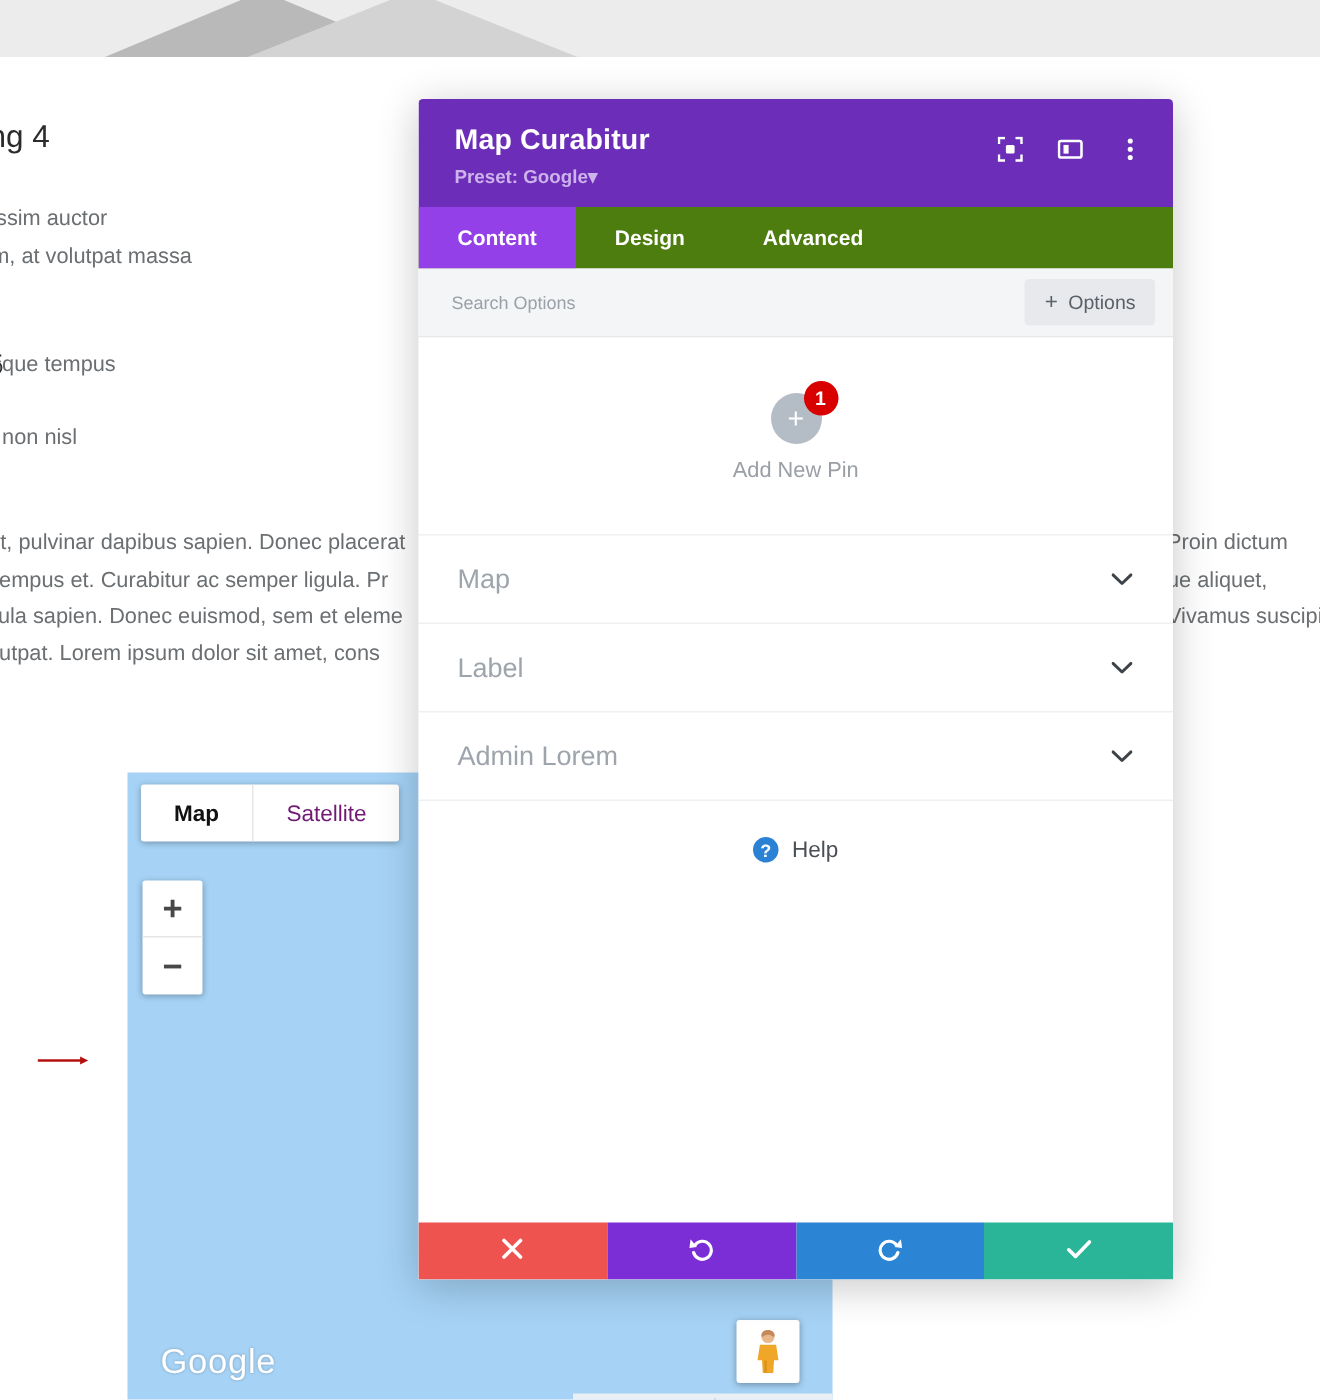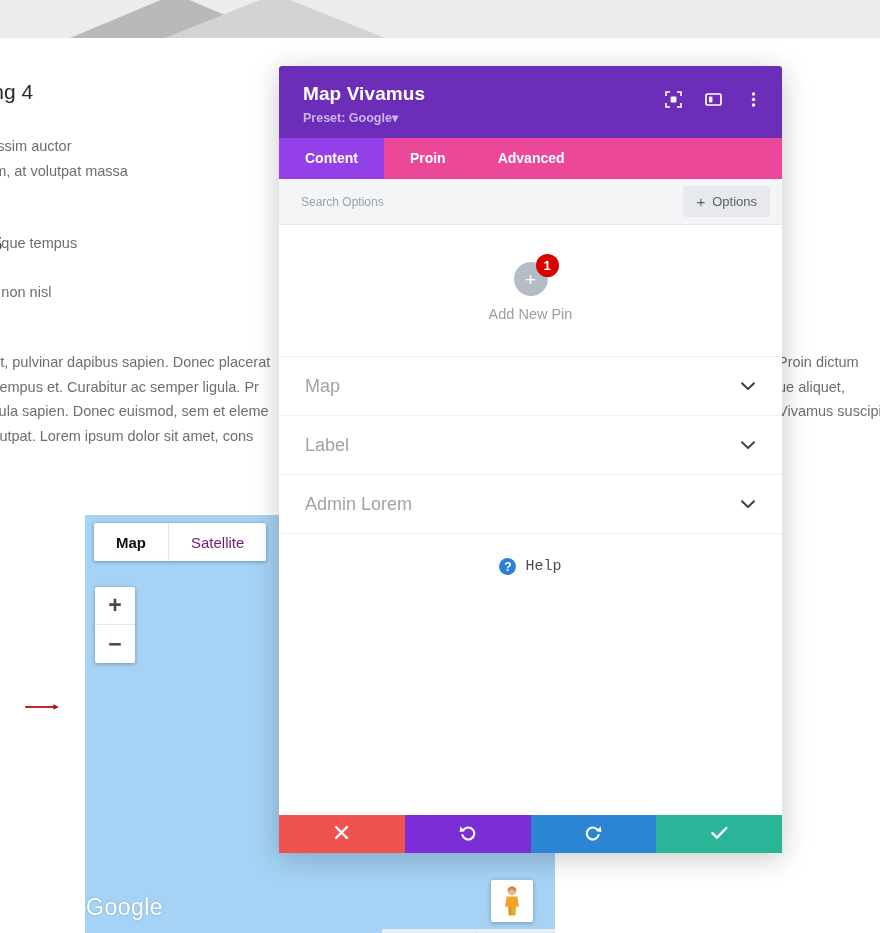--- a/index.html
+++ b/index.html
@@ -140,21 +140,21 @@
     display: flex; align-items: center; justify-content: center;
     font-size: 23px;
     color: #484848;
     cursor: pointer;
     font-weight: 600;
   }
   .map-zoom div:first-child { border-bottom: 1px solid #e6e6e6; }
 
   .google-logo {
     position: absolute;
-    left: 1px; bottom: 26px;
+    left: 22px; bottom: 26px;
     font-size: 23px;
     letter-spacing: .5px;
     color: #ffffff;
     text-shadow: 0 0 2px rgba(0,0,0,.25);
     font-family: "Liberation Sans", sans-serif;
   }
 
   .map-attr {
     position: absolute;
     right: 0; bottom: 0;
@@ -218,21 +218,21 @@
     gap: 18px;
   }
   .hicon {
     width: 22px; height: 22px;
     display: flex; align-items: center; justify-content: center;
     cursor: pointer;
   }
 
   .modal-tabs {
     display: flex;
-    background: #ec4899;
+    background: #4d7c0f;
     flex: 0 0 auto;
     align-items: center;
   }
   .modal-tab {
     padding: 12px 26px 13px 26px;
     font-size: 14px;
     font-weight: 700;
     color: #ffffff;
     cursor: pointer;
   }
@@ -349,21 +349,20 @@
     background: #2b82d4;
     color: #ffffff;
     font-size: 12px;
     font-weight: 700;
     display: flex; align-items: center; justify-content: center;
     line-height: 1;
   }
   .help-label {
     font-size: 15px;
     color: #4a4f55;
-    font-family: Liberation Mono, monospace;
   }
 
   .modal-footer {
     display: flex;
     flex: 0 0 auto;
     height: 38px;
   }
   .footer-btn {
     flex: 1;
     display: flex; align-items: center; justify-content: center;
@@ -445,21 +444,21 @@
         <span>Terms of Use</span>
       </div>
 
     </div>
   </div>
 </div>
 
 <div id="settings-modal">
 
   <div class="modal-header">
-    <div class="modal-title">Map Vivamus</div>
+    <div class="modal-title">Map Curabitur</div>
     <div class="modal-preset">
       <span>Preset: Google</span><span>▾</span>
     </div>
 
     <div class="header-icons">
       <div class="hicon">
         <svg width="17" height="17" viewBox="0 0 17 17">
           <path d="M1 5V1h4M12 1h4v4M16 12v4h-4M5 16H1v-4" fill="none" stroke="#ffffff" stroke-width="1.6"></path>
           <rect x="5.6" y="5.6" width="5.8" height="5.8" rx="1" fill="#ffffff"></rect>
         </svg>
@@ -475,21 +474,21 @@
           <circle cx="2.5" cy="3" r="1.7" fill="#ffffff"></circle>
           <circle cx="2.5" cy="8.5" r="1.7" fill="#ffffff"></circle>
           <circle cx="2.5" cy="14" r="1.7" fill="#ffffff"></circle>
         </svg>
       </div>
     </div>
   </div>
 
   <div class="modal-tabs">
     <div class="modal-tab active">Content</div>
-    <div class="modal-tab">Proin</div>
+    <div class="modal-tab">Design</div>
     <div class="modal-tab">Advanced</div>
   </div>
 
   <div class="search-row">
     <input class="search-input" type="text" placeholder="Search Options" style="">
     <button class="filter-btn">
       <span class="filter-plus">+</span>
       <span>Options</span>
     </button>
   </div>

